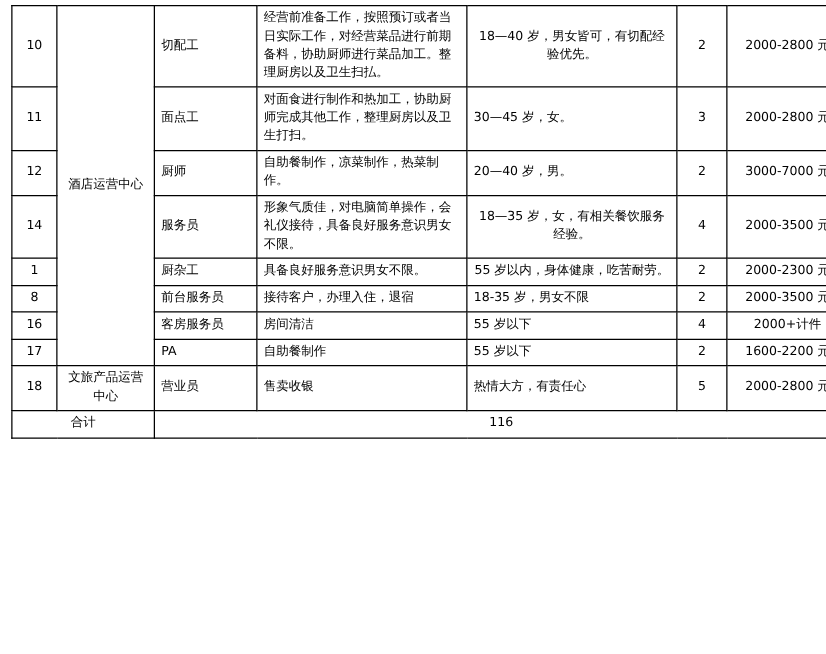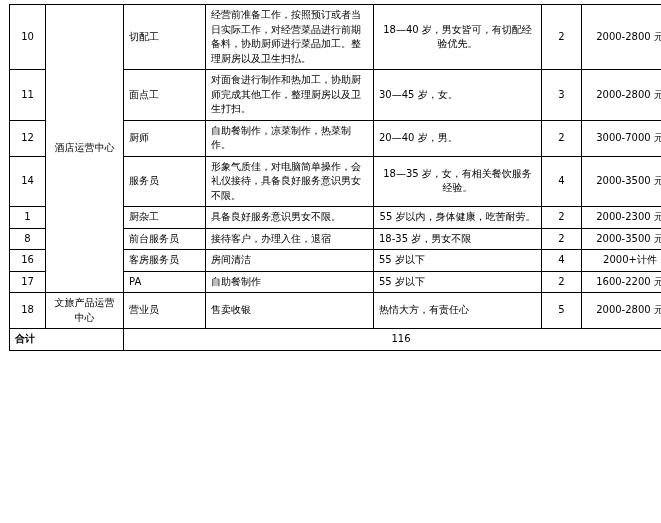--- a/index.html
+++ b/index.html
@@ -49,21 +49,21 @@
   .c-left   { text-align: center; }
 
   .num-cell  { text-align: center; font-size: 13px; }
   .dept-cell { text-align: center; font-size: 13px; line-height: 1.5; margin-top: 32px; }
   .post-cell { text-align: left; font-size: 13px; }
   .duty-cell { text-align: left;   font-size: 12.5px; }
   .req-cell  { font-size: 12.5px; }
   .cnt-cell  { text-align: center; font-size: 13px; }
   .sal-cell  { text-align: center; font-size: 12.5px; white-space: nowrap; }
 
-  .total-label { text-align: left; font-size: 13px; font-weight: bold; }
+  .total-label { text-align: center; font-size: 13px; }
   .total-value { text-align: center; font-size: 13px; }
 </style>
 </head>
 <body>
 
 <div class="sheet">
   <table class="jobs">
     <colgroup>
       <col class="c-no">
       <col class="c-dept">

